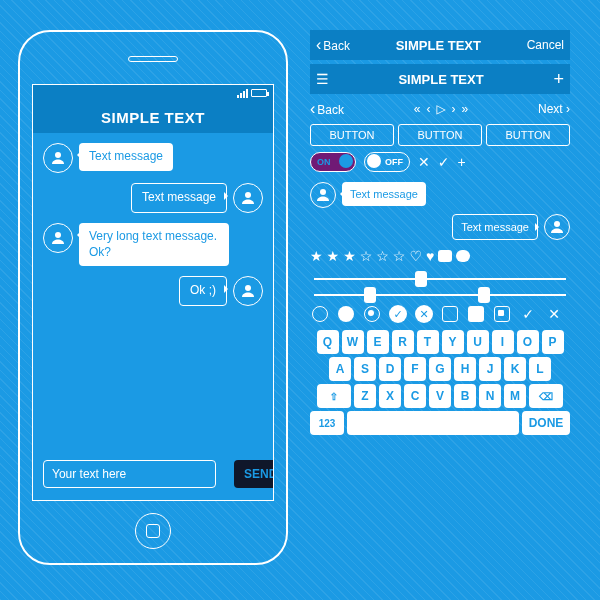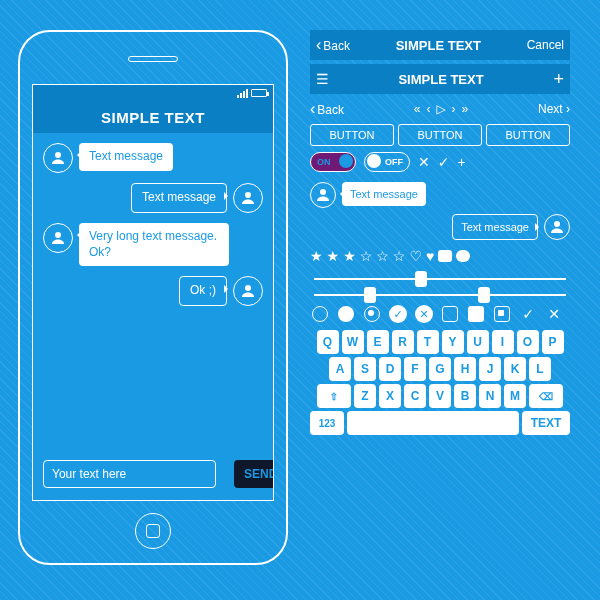--- a/index.html
+++ b/index.html
@@ -325,19 +325,19 @@
       <div class="key">C</div>
       <div class="key">V</div>
       <div class="key">B</div>
       <div class="key">N</div>
       <div class="key">M</div>
       <div class="key wide">⌫</div>
     </div>
     <div class="kb-row">
       <div class="key wide">123</div>
       <div class="key space"></div>
-      <div class="key xwide">TEXT</div>
+      <div class="key xwide">DONE</div>
     </div>
   </div>
 
 </div>
 
 </div>
 
 </body></html>

